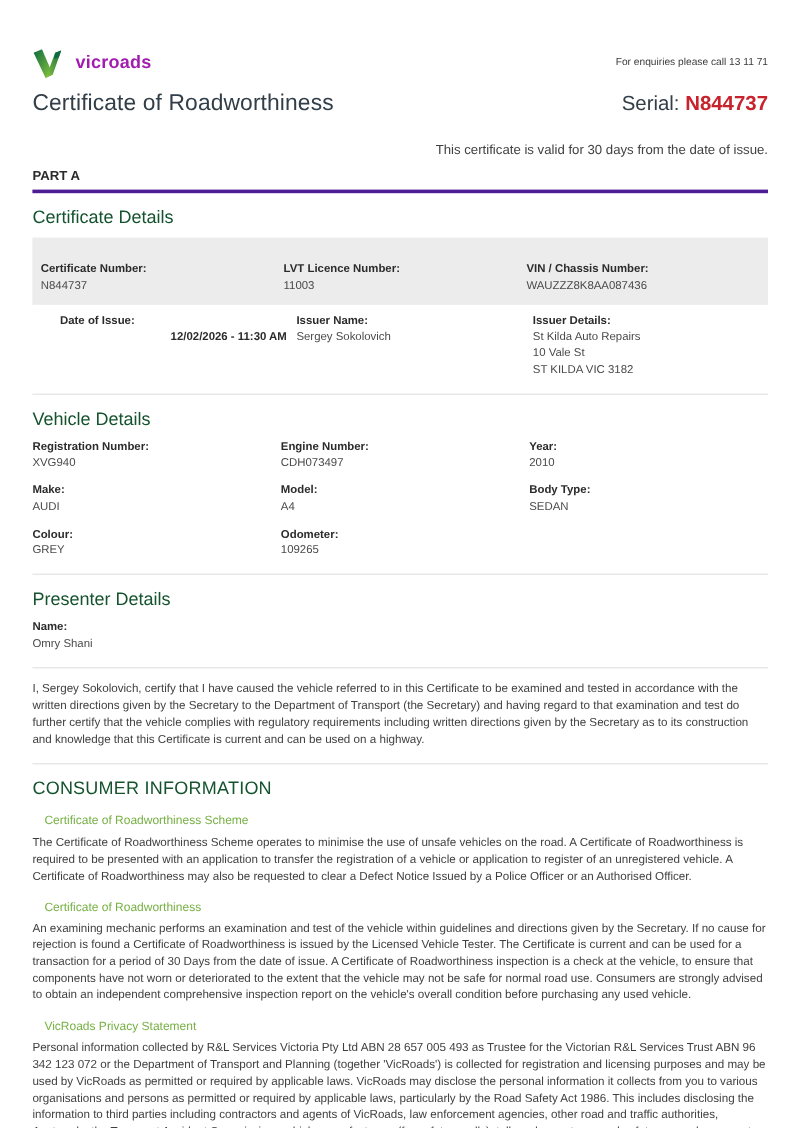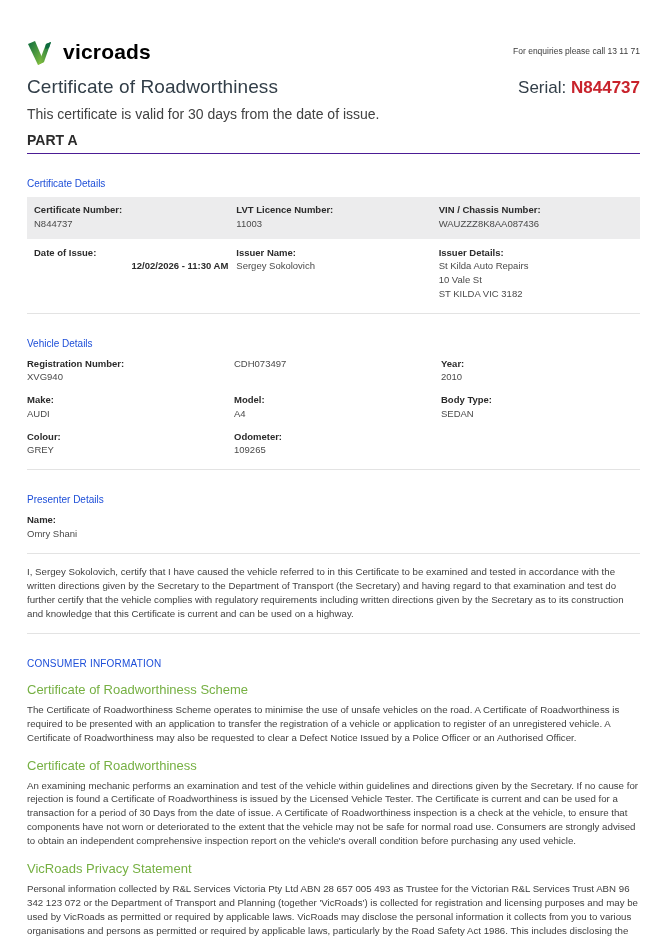--- a/index.html
+++ b/index.html
@@ -9,39 +9,39 @@
     box-sizing:border-box;
     padding:38px 25px 0 27px;
     background:#ffffff;
     font-family:"Liberation Sans", sans-serif;
     color:#414141;
     overflow:hidden;
   }
   
   .hdr { display:flex; justify-content:space-between; align-items:flex-start; }
   .logo { display:flex; align-items:center; gap:4px; }
-  .logo-text { font-size:21px; font-weight:bold; color:#000000; letter-spacing:.2px; }
+  .logo-text { font-size:15px; font-weight:bold; color:#a21caf; letter-spacing:.2px; }
   .enquiries { font-size:8.5px; color:#3a3a3a; margin-top:8px; }
 
   .titlerow { display:flex; justify-content:space-between; align-items:baseline; margin-top:10px; }
   .doc-title { font-size:19px; font-weight:500; color:#323e48; letter-spacing:.1px; }
   .serial { font-size:17px; color:#323e48; font-weight:500;margin-left:36px; }
   .serial .num { color:#c8232c; font-weight:600; }
 
-  .validity { font-size:14px; color:#414141; margin-top:8px; }
-  .part { font-size:14px; font-weight:bold; color:#2b2b2b; margin-top:10px;
-          padding-bottom:5px; border-bottom:1px solid #4c1d95; }
+  .validity { font-size:11px; color:#414141; margin-top:21px;text-align:right; }
+  .part { font-size:11px; font-weight:bold; color:#2b2b2b; margin-top:10px;
+          padding-bottom:5px; border-bottom:3px solid #4c1d95; }
 
-  h2.sec { font-size:10px; font-weight:500; color:#1d4ed8; margin:24px 0 8px 0; }
-  h3.sub { font-size:13px; font-weight:500; color:#76b043; margin:13px 0 6px 0; }
+  h2.sec { font-size:15px; font-weight:500; color:#14532d; margin:12px 0 8px 0; }
+  h3.sub { font-size:10px; font-weight:500; color:#76b043; margin:13px 0 6px 10px; }
   .caps { text-transform:none; font-weight:600; font-size:12px; letter-spacing:.2px; }
 
   .grid3 { display:grid; grid-template-columns:1fr 1fr 1fr; column-gap:8px; }
-  .band { background:#ececed; padding:6px 7px 8px 7px; }
-  .row-pad { padding:7px 7px 0 7px; }
+  .band { background:#ececed; padding:20px 7px 8px 7px; }
+  .row-pad { padding:7px 7px 0 7px;margin-left:16px; }
   .fld .lbl { font-size:9.5px; font-weight:bold; color:#2b2b2b; line-height:1.45; }
   .fld .val { font-size:9.5px; color:#4a4a4a; line-height:1.45; }
   .fld .val.bold { font-weight:bold; color:#2b2b2b;text-align:right; }
 
   .divider { border:none; border-top:1px solid #e3e3e3; margin:12px 0 0 0; }
 
   p.body { font-size:9.7px; line-height:1.44; color:#3f3f3f; margin:0 0 9px 0; }
   p.body:last-child { margin-bottom:0; }
 
   .vrow { margin-bottom:9px; }
@@ -120,20 +120,21 @@
 
   <hr class="divider">
 
   <h2 class="sec">Vehicle Details</h2>
   <div class="grid3 vrow">
     <div class="fld">
       <div class="lbl">Registration Number:</div>
       <div class="val">XVG940</div>
     </div>
     <div class="fld">
+      <div class="lbl">Engine Number:</div>
       <div class="val">CDH073497</div>
     </div>
     <div class="fld">
       <div class="lbl">Year:</div>
       <div class="val">2010</div>
     </div>
   </div>
   <div class="grid3 vrow">
     <div class="fld">
       <div class="lbl">Make:</div>

